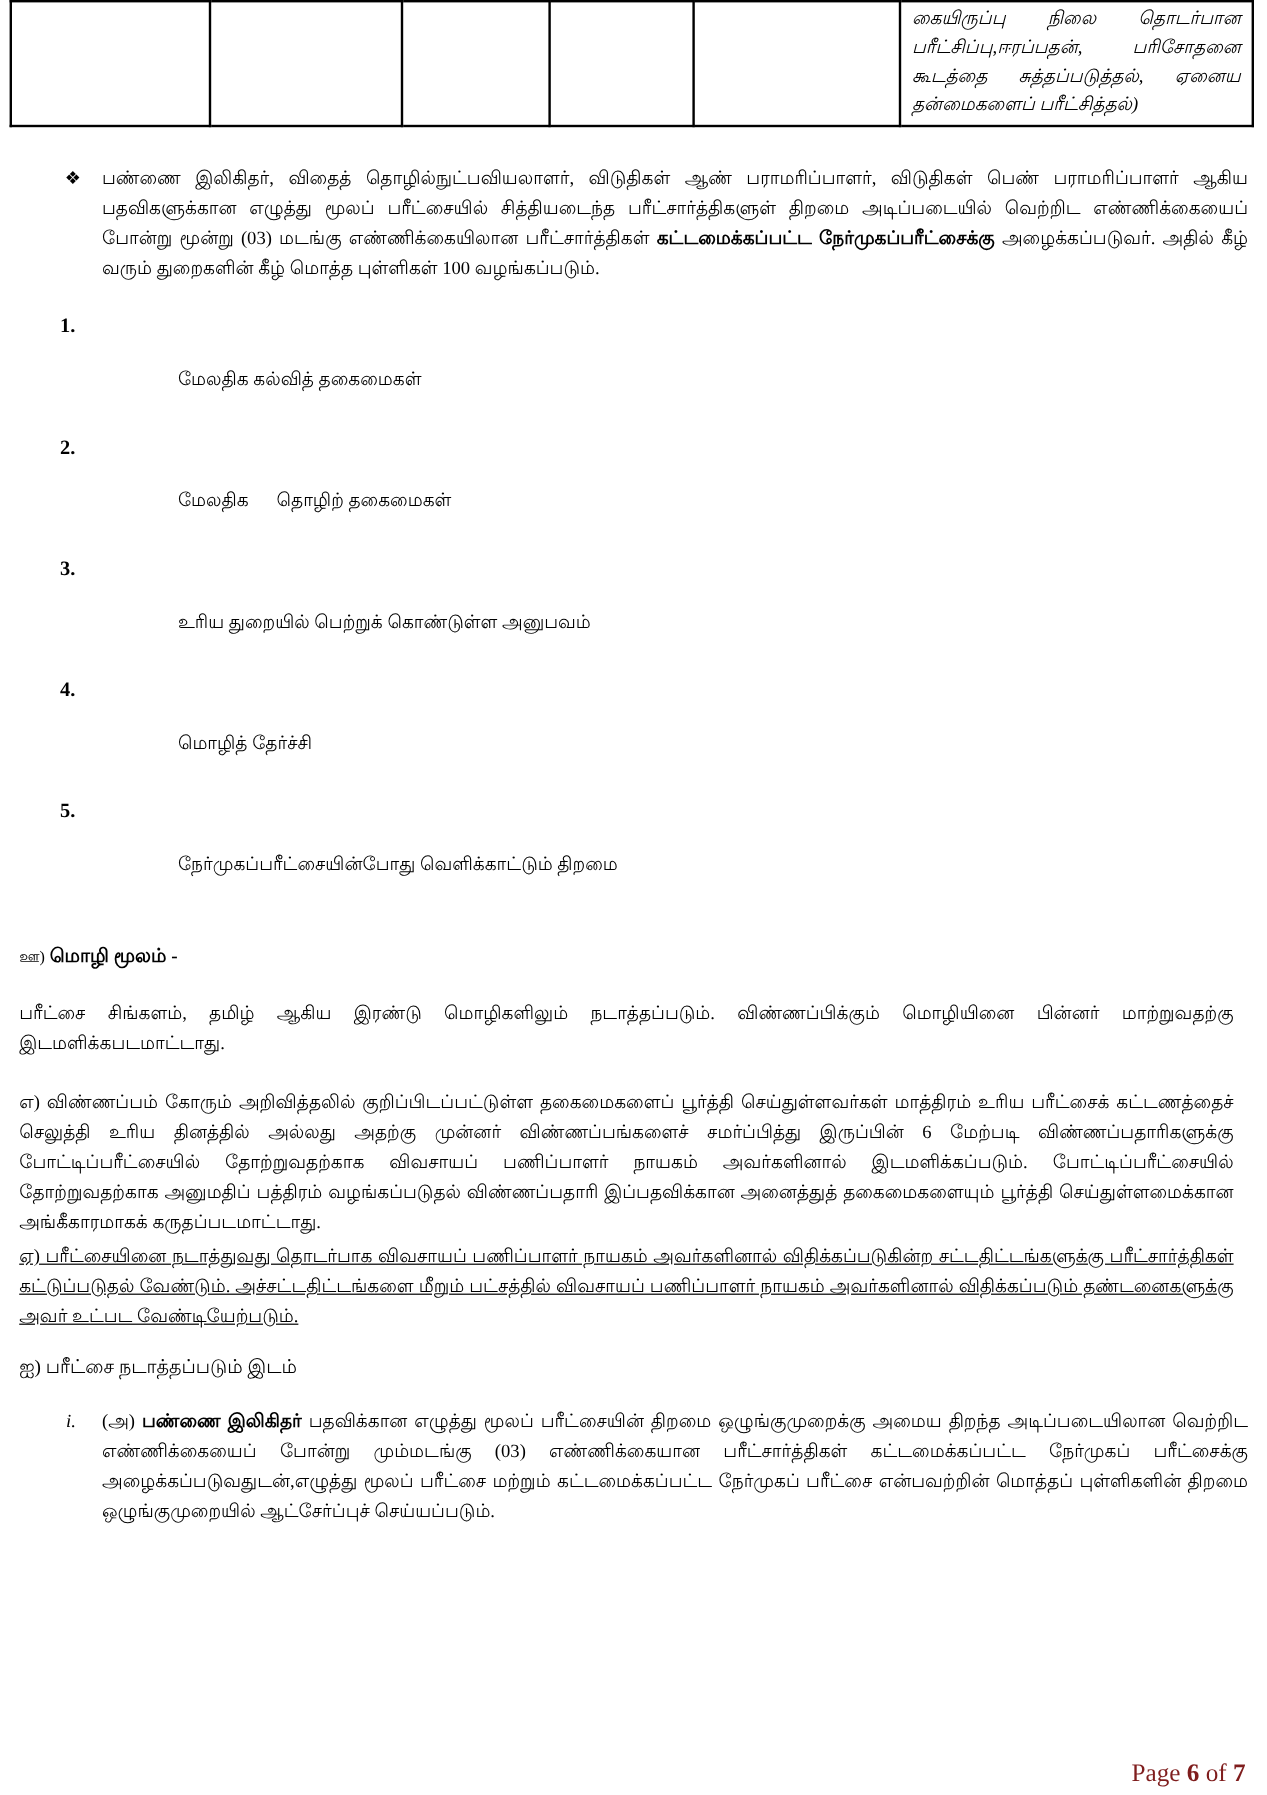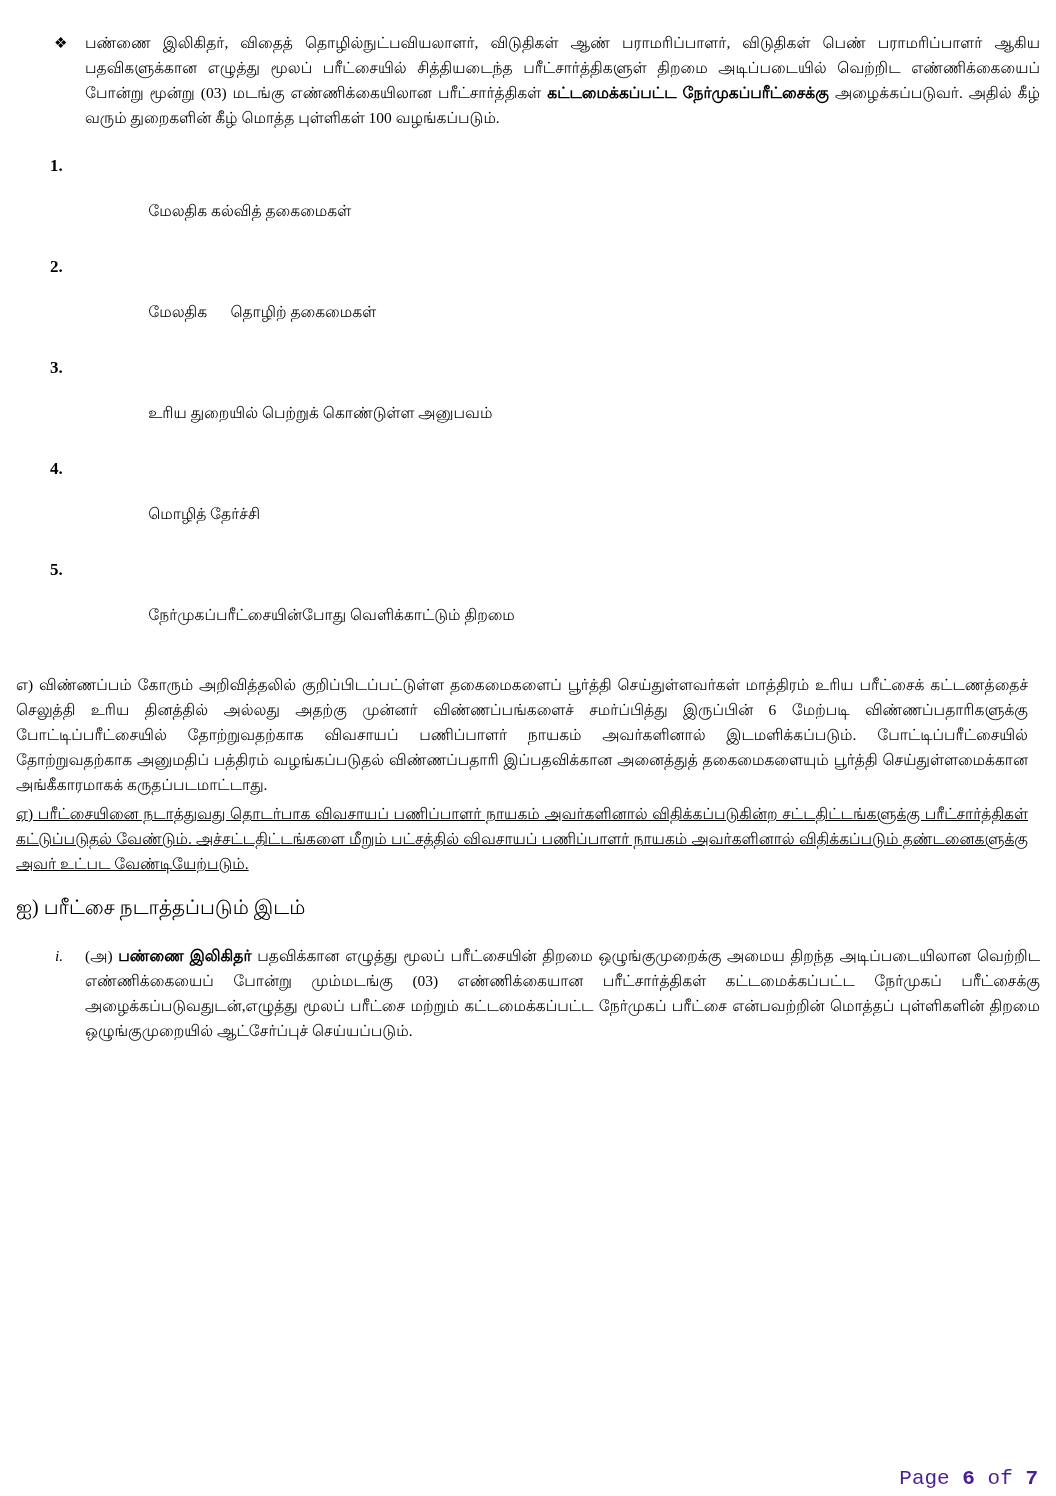--- a/index.html
+++ b/index.html
@@ -74,21 +74,21 @@
   .medium-heading .sec-title { font-weight: bold; font-size: 16px; }
   .para {
     margin-top: 24px;
     font-size: 15.5px; line-height: 25px;
     text-align: justify;
     width: 1012px;
   }
   .para-tight { margin-top: 4px; text-decoration: underline; }
 
   
-  .clause-heading { margin-top: 20px; font-size: 20px; }
+  .clause-heading { margin-top: 20px; font-size: 16px; }
 
   
   .rec-heading {
     position: relative;
     margin-top: 78px;
     padding-left: 69px;
     font-size: 16px;
   }
   .rec-number {
     position: absolute; left: 9px; top: 0;
@@ -105,30 +105,44 @@
   }
   .rec-item .roman {
     position: absolute; left: -30px; top: 0;
     font-style: italic;
   }
   .rec-item .sub-label { font-style: normal; }
 
   
   .page-footer {
     position: absolute; right: 18px; bottom: 6px;
-    font-family: Liberation Mono, monospace;
-    font-size: 21px; color: #4c1d95;
+    font-family: Liberation Serif, serif;
+    font-size: 21px; color: #7f1d1d;
   }
   .page-footer .b { font-weight: bold; }
 </style>
 </head>
 <body>
 
 <div class="doc">
 
+  <table class="doc-table">
+    <tbody>
+        <tr>
+      <td class="c1"></td>
+      <td class="c2"></td>
+      <td class="c3"></td>
+      <td class="c4"></td>
+      <td class="c5"></td>
+      <td class="c6">
+        <div class="cell-note">கையிருப்பு நிலை தொடர்பான பரீட்சிப்பு,ஈரப்பதன், பரிசோதனை கூடத்தை சுத்தப்படுத்தல், ஏனைய தன்மைகளைப் பரீட்சித்தல்)</div>
+      </td>
+    </tr>
+  </tbody>
+    </table>
 
   <div class="bullet-para">
     <span class="bullet-marker">❖</span>
     <span>பண்ணை இலிகிதர், விதைத் தொழில்நுட்பவியலாளர், விடுதிகள் ஆண் பராமரிப்பாளர், விடுதிகள் பெண் பராமரிப்பாளர் ஆகிய பதவிகளுக்கான எழுத்து மூலப் பரீட்சையில் சித்தியடைந்த பரீட்சார்த்திகளுள் திறமை அடிப்படையில் வெற்றிட எண்ணிக்கையைப் போன்று மூன்று (03) மடங்கு எண்ணிக்கையிலான பரீட்சார்த்திகள் </span><span class="b">கட்டமைக்கப்பட்ட நேர்முகப்பரீட்சைக்கு</span><span> அழைக்கப்படுவர். அதில் கீழ் வரும் துறைகளின் கீழ் மொத்த புள்ளிகள் 100 வழங்கப்படும்.</span>
   </div>
 
 
   <div class="points-list">
     <div class="point-row">
       <span class="point-num">1.</span>
@@ -145,20 +159,25 @@
     <div class="point-row">
       <span class="point-num">4.</span>
       <span class="point-text">மொழித் தேர்ச்சி</span>
     </div>
     <div class="point-row">
       <span class="point-num">5.</span>
       <span class="point-text">நேர்முகப்பரீட்சையின்போது வெளிக்காட்டும் திறமை</span>
     </div>
   </div>
 
+  <div class="medium-heading">
+    <span class="sec-label">ஊ)</span>
+    <span class="sec-title">மொழி மூலம் -</span>
+  </div>
+  <div class="para">பரீட்சை சிங்களம், தமிழ் ஆகிய இரண்டு மொழிகளிலும் நடாத்தப்படும். விண்ணப்பிக்கும் மொழியினை பின்னர் மாற்றுவதற்கு இடமளிக்கபடமாட்டாது.</div>
 
   <div class="para">எ) விண்ணப்பம் கோரும் அறிவித்தலில் குறிப்பிடப்பட்டுள்ள தகைமைகளைப் பூர்த்தி செய்துள்ளவர்கள் மாத்திரம் உரிய பரீட்சைக் கட்டணத்தைச் செலுத்தி உரிய தினத்தில் அல்லது அதற்கு முன்னர் விண்ணப்பங்களைச் சமர்ப்பித்து இருப்பின் 6 மேற்படி விண்ணப்பதாரிகளுக்கு போட்டிப்பரீட்சையில் தோற்றுவதற்காக விவசாயப் பணிப்பாளர் நாயகம் அவர்களினால் இடமளிக்கப்படும். போட்டிப்பரீட்சையில் தோற்றுவதற்காக அனுமதிப் பத்திரம் வழங்கப்படுதல் விண்ணப்பதாரி இப்பதவிக்கான அனைத்துத் தகைமைகளையும் பூர்த்தி செய்துள்ளமைக்கான அங்கீகாரமாகக் கருதப்படமாட்டாது.</div>
 
   <div class="para para-tight">ஏ) பரீட்சையினை நடாத்துவது தொடர்பாக விவசாயப் பணிப்பாளர் நாயகம் அவர்களினால் விதிக்கப்படுகின்ற சட்டதிட்டங்களுக்கு பரீட்சார்த்திகள் கட்டுப்படுதல் வேண்டும். அச்சட்டதிட்டங்களை மீறும் பட்சத்தில் விவசாயப் பணிப்பாளர் நாயகம் அவர்களினால் விதிக்கப்படும் தண்டனைகளுக்கு அவர் உட்பட வேண்டியேற்படும்.</div>
 
   <div class="clause-heading">ஐ) பரீட்சை நடாத்தப்படும் இடம்</div>
 
 
   <div class="rec-item">
     <span class="roman">i.</span>

